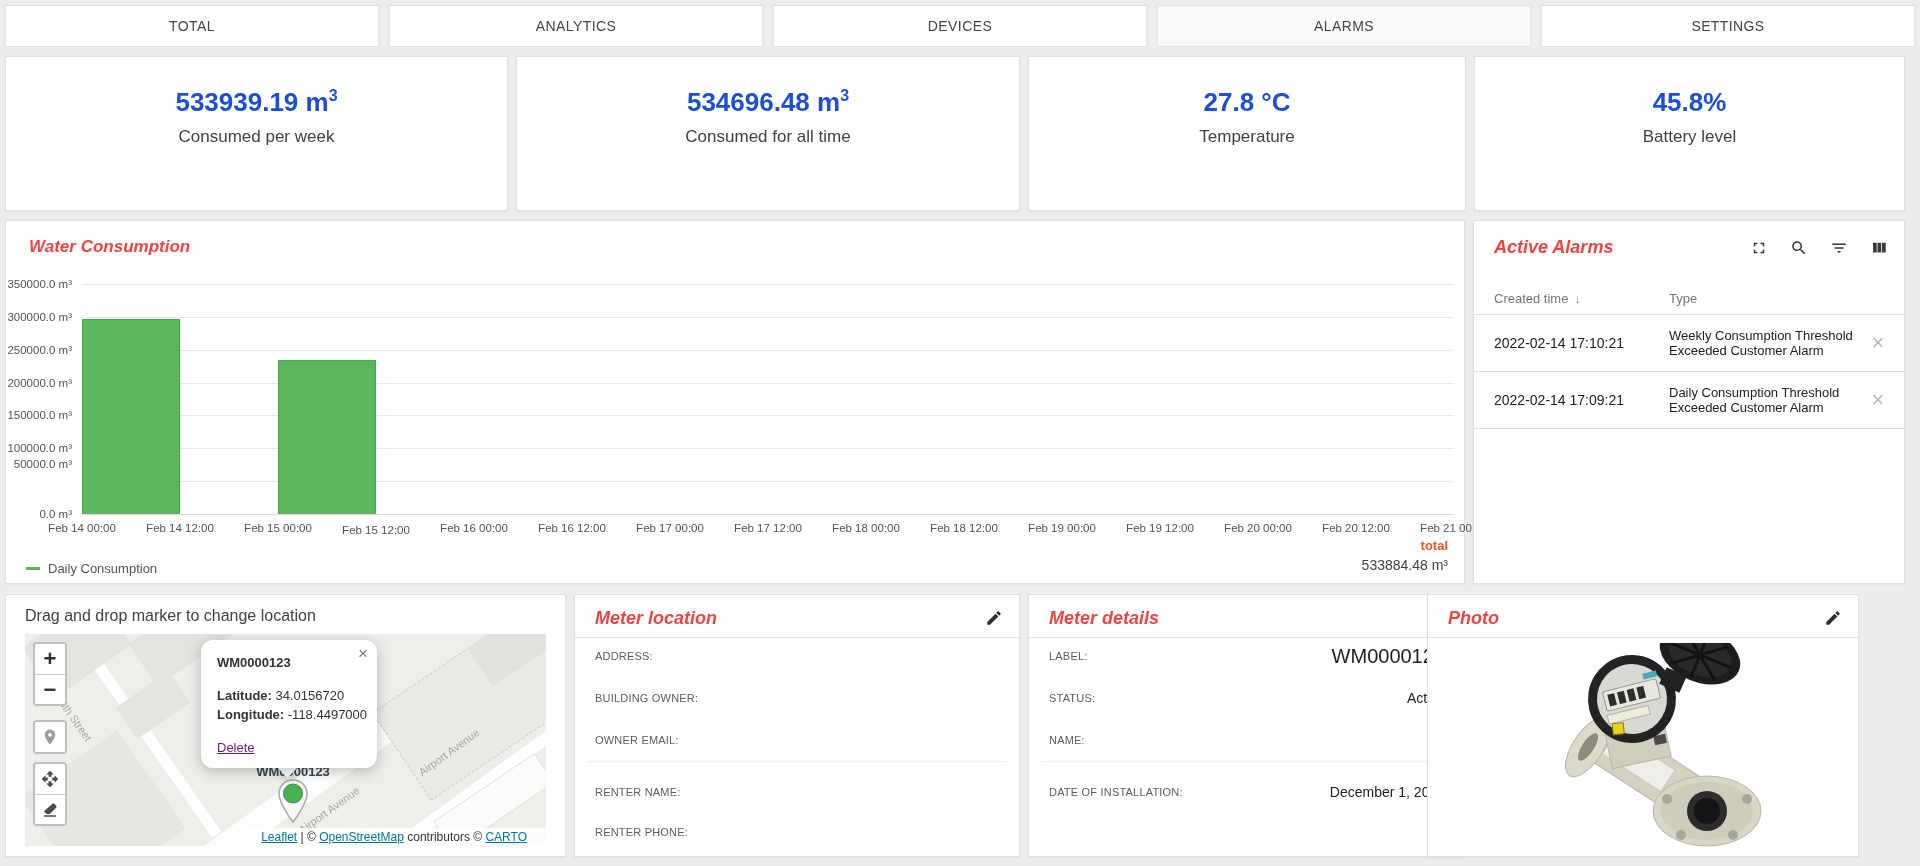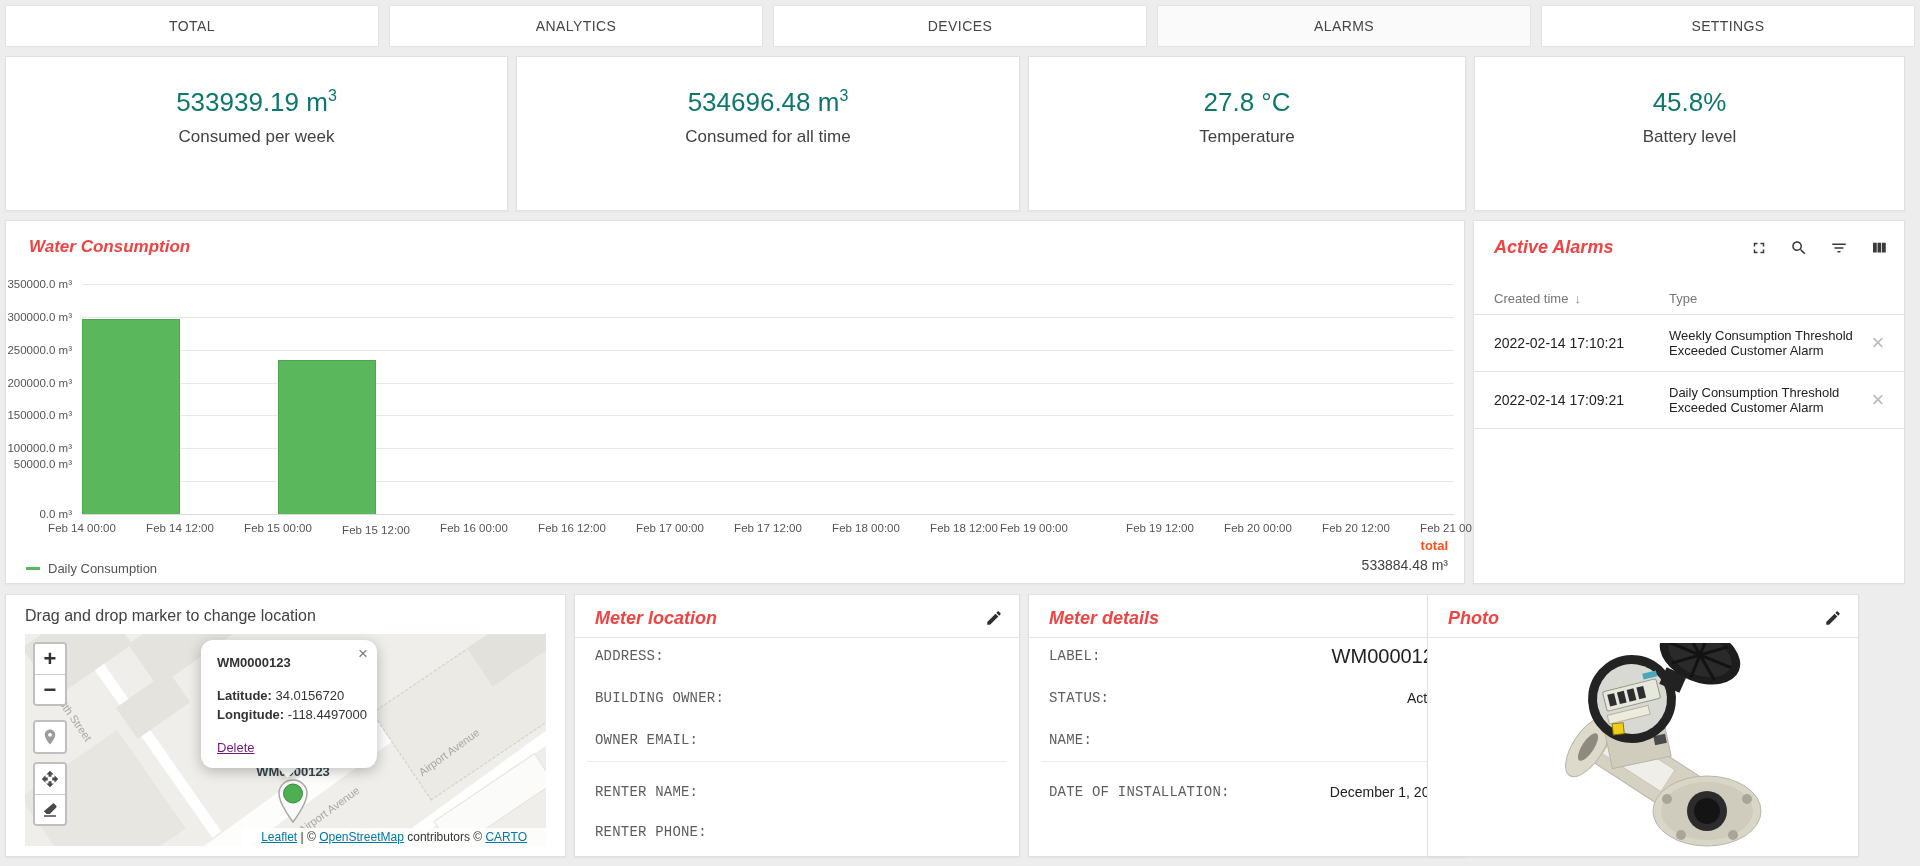--- a/index.html
+++ b/index.html
@@ -6,21 +6,21 @@
     font-family:"Liberation Sans",sans-serif;background:#ededed;color:#212121;}
   .page{position:relative;width:1920px;height:866px;}
   .panel{position:absolute;background:#fff;border:1px solid #e0e0e0;box-sizing:border-box;
     box-shadow:0 1px 2px rgba(0,0,0,.04);}
   
   .tab{position:absolute;top:5px;height:42px;width:374px;background:#fff;border:1px solid #e3e3e3;
     box-sizing:border-box;display:flex;align-items:center;justify-content:center;
     font-size:14px;color:#454545;letter-spacing:.4px;cursor:pointer;}
   
   .stat{display:flex;flex-direction:column;align-items:center;padding-top:30px;}
-  .stat .sv{font-size:26px;font-weight:normal;color:#0f766e;}
+  .stat .sv{font-size:26px;font-weight:bold;color:#1d4ed8;}
   .stat .sv sup{font-size:16px;}
   .stat .sl{font-size:17px;color:#424242;margin-top:9px;}
   
   .ptitle{font-size:18px;font-weight:bold;color:#ef4444;font-style:italic;}
   #chart-title{position:absolute;left:23px;top:16px;font-size:17px;}
   #plot{position:absolute;left:76px;top:63px;width:1372px;height:230px;border-bottom:1px solid #dcdcdc;}
   .gridline{position:absolute;left:0;right:0;height:1px;background:#e8e8e8;}
   .ylab{position:absolute;right:100%;margin-right:10px;transform:translateY(-50%);
     white-space:nowrap;font-size:11.5px;color:#545454;}
   .xlab{position:absolute;top:100%;margin-top:8px;transform:translateX(-50%);
@@ -42,21 +42,21 @@
   .al-row{display:flex;align-items:center;padding:0 8px 0 20px;height:56px;border-top:1px solid #e0e0e0;cursor:pointer;}
   .al-row:last-of-type{border-bottom:1px solid #e0e0e0;}
   .al-time{width:175px;font-size:14px;color:#212121;}
   .al-type{flex:1;font-size:13px;color:#212121;line-height:1.18;padding-right:6px;}
   .al-close{width:36px;text-align:center;font-size:22px;color:#b9b9b9;font-weight:300;cursor:pointer;line-height:1;}
   
   .p-head{position:absolute;left:20px;top:13px;}
   .pencil{position:absolute;right:16px;top:14px;cursor:pointer;}
   .hdiv{position:absolute;left:0;right:0;top:42px;height:1px;background:#e4e4e4;}
   .frow{position:absolute;left:20px;right:20px;height:22px;display:flex;align-items:center;justify-content:space-between;}
-  .flabel{font-size:14px;color:#5d5d5d;letter-spacing:.2px;font-family:Liberation Mono, monospace;}
+  .flabel{font-size:11px;color:#5d5d5d;letter-spacing:.2px;}
   .fvalue{font-size:14px;color:#212121;}
   .fvalue.big{font-size:20px;}
   .subdiv{position:absolute;left:12px;right:12px;height:1px;background:#ededed;}
   
   #map-title{position:absolute;left:19px;top:12px;font-size:16px;color:#424242;}
   #mapbox{position:absolute;left:19px;top:39px;width:521px;height:212px;background:#efeeea;overflow:hidden;cursor:grab;}
   .mshape{position:absolute;}
   .mlabel{position:absolute;font-size:11px;color:#a9a7a2;white-space:nowrap;}
   .marea{position:absolute;font-size:13px;color:#c9c7c2;letter-spacing:2px;white-space:nowrap;}
   .lf-ctrl{position:absolute;left:8px;background:#fff;border:2px solid rgba(0,0,0,.25);border-radius:4px;overflow:hidden;z-index:30;}
@@ -126,21 +126,21 @@
         <div class="xlab" style="left: 0px;">Feb 14 00:00</div>
         <div class="xlab" style="left: 98px;">Feb 14 12:00</div>
         <div class="xlab" style="left: 196px;">Feb 15 00:00</div>
         <div class="xlab" style="left: 294px; margin-top: 10px;">Feb 15 12:00</div>
         <div class="xlab" style="left: 392px;">Feb 16 00:00</div>
         <div class="xlab" style="left: 490px;">Feb 16 12:00</div>
         <div class="xlab" style="left: 588px;">Feb 17 00:00</div>
         <div class="xlab" style="left: 686px;">Feb 17 12:00</div>
         <div class="xlab" style="left: 784px;">Feb 18 00:00</div>
         <div class="xlab" style="left: 882px;">Feb 18 12:00</div>
-        <div class="xlab" style="left: 952px;">Feb 19 00:00</div>
+        <div class="xlab" style="left: 980px;">Feb 19 00:00</div>
         <div class="xlab" style="left: 1078px;">Feb 19 12:00</div>
         <div class="xlab" style="left: 1176px;">Feb 20 00:00</div>
         <div class="xlab" style="left: 1274px;">Feb 20 12:00</div>
         <div class="xlab" style="left: 1372px;">Feb 21 00:00</div>
         <div class="bar" style="left: 0px; width: 98px; height: 195.171px; background: rgb(91, 183, 91);"></div>
         <div class="bar" style="left: 196px; width: 98px; height: 154.429px; background: rgb(91, 183, 91);"></div>
       </div>
     <div id="legend">
       <span class="dash"></span>
       <span>Daily Consumption</span>

